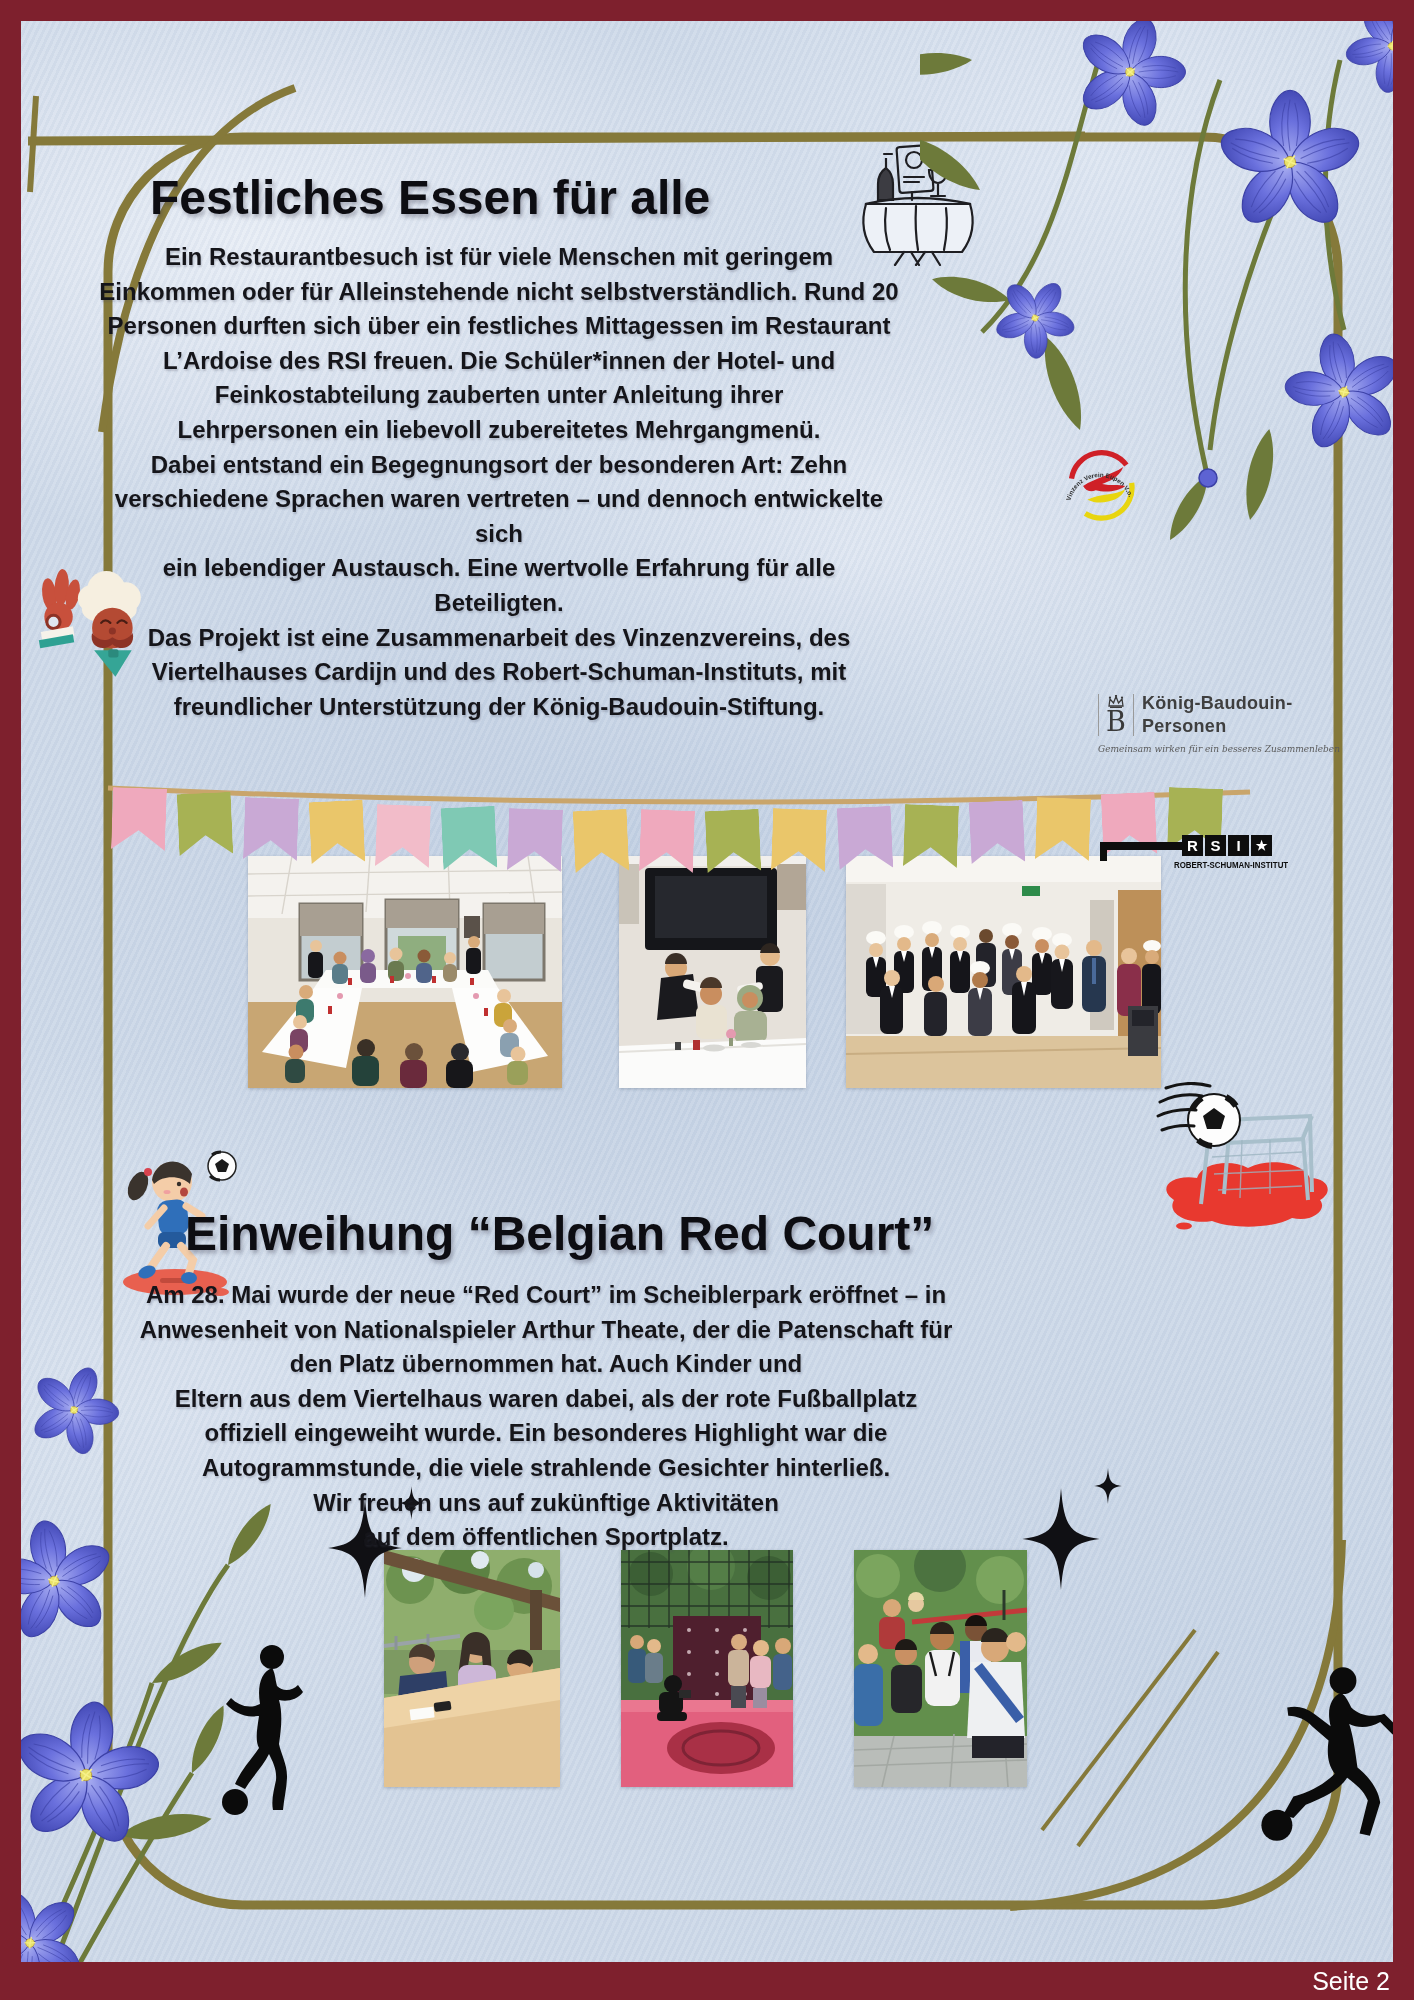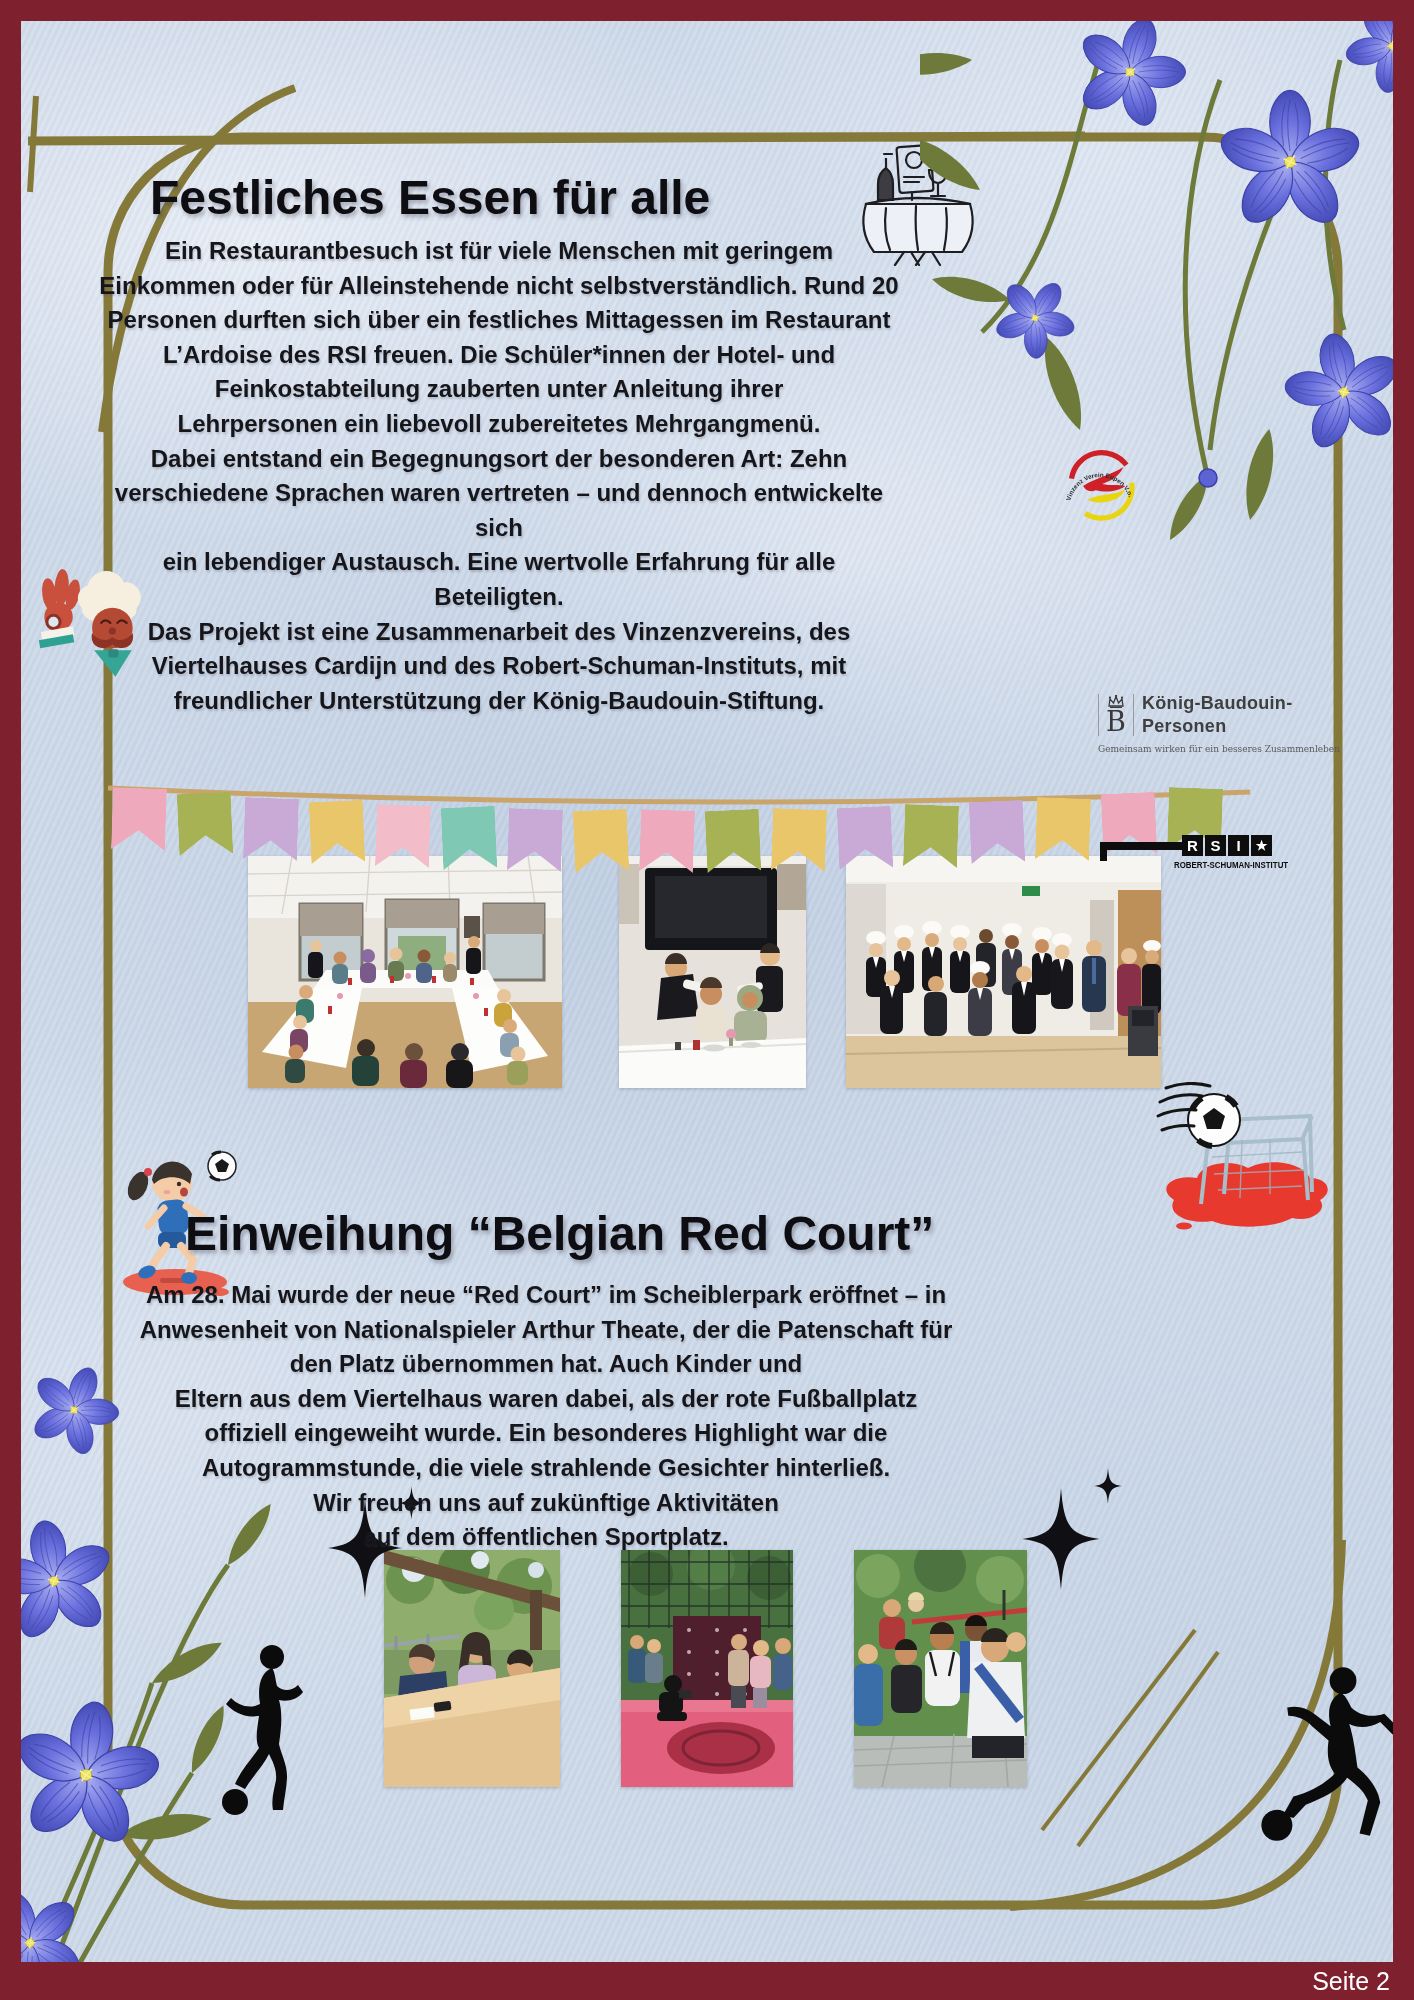--- a/index.html
+++ b/index.html
@@ -29,41 +29,41 @@
   
   .frame-svg{left:0;top:0;z-index:2;}
 
   
   .title{position:absolute;z-index:10;font-weight:700;font-size:48px;color:#0d0d12;
     white-space:nowrap;text-shadow:2px 3px 4px rgba(60,60,80,.38);}
   #title1{left:150px;top:138px;width:550px;}
   #title2{left:185px;top:1174px;width:720px;}
   .para{position:absolute;z-index:10;text-align:center;font-weight:700;color:#15151a;
     font-size:24px;line-height:34.6px;white-space:pre-line;text-shadow:1px 2px 2px rgba(70,75,95,.25);}
-  #para1{left:96px;top:210px;width:806px;}
+  #para1{left:96px;top:216px;width:806px;}
   #para2{left:138px;top:1254px;width:816px;}
 
   
   .bunting{left:104px;top:778px;width:1150px;height:100px;z-index:6;}
   .bunting .flags{position:absolute;inset:0;}
   .flag{position:absolute;width:54px;height:62px;
     clip-path:polygon(0 0,100% 0,100% 100%,50% 68%,0 100%);
     filter:brightness(1);}
 
   
   .photo{position:absolute;z-index:5;overflow:hidden;box-shadow:0 1px 3px rgba(40,50,70,.25);}
 
   
   .kbs{position:absolute;left:1098px;top:692px;z-index:8;color:#3d3d3d;}
   .kbs-row{display:flex;align-items:center;}
   .kbs-rule{width:1px;height:42px;background:#9a9a9a;}
   .kbs-mark{display:flex;flex-direction:column;align-items:center;padding:0 7px;}
   .kbs-b{font-family:"DejaVu Serif",serif;font-size:27px;line-height:27px;color:#3a3a3a;}
   .kbs-name{padding-left:8px;font-size:18px;font-weight:600;letter-spacing:.3px;line-height:1.3;color:#3f3f3f;}
-  .kbs-tag{margin-top:5px;font-family:"DejaVu Serif",serif;font-size:9px;color:#5a5a5a;white-space:nowrap;}
+  .kbs-tag{margin-top:5px;font-family:"DejaVu Serif",serif;font-style:italic;font-size:9px;color:#5a5a5a;white-space:nowrap;}
 
   
   .rsi{position:absolute;left:1100px;top:833px;width:178px;height:44px;z-index:8;}
   .rsi-bar{position:absolute;left:0;top:9px;width:84px;height:8px;background:#0d0d0d;}
   .rsi-tick{position:absolute;left:0;top:17px;width:7px;height:11px;background:#0d0d0d;}
   .rsi-boxes{position:absolute;left:82px;top:2px;display:flex;gap:2px;}
   .rsi-box{width:21px;height:21px;background:#0d0d0d;color:#fff;font-weight:700;font-size:15px;
     display:flex;align-items:center;justify-content:center;}
   .rsi-star{font-size:13px;}
   .rsi-sub{position:absolute;left:74px;top:27px;font-size:8.5px;font-weight:700;color:#0d0d0d;

